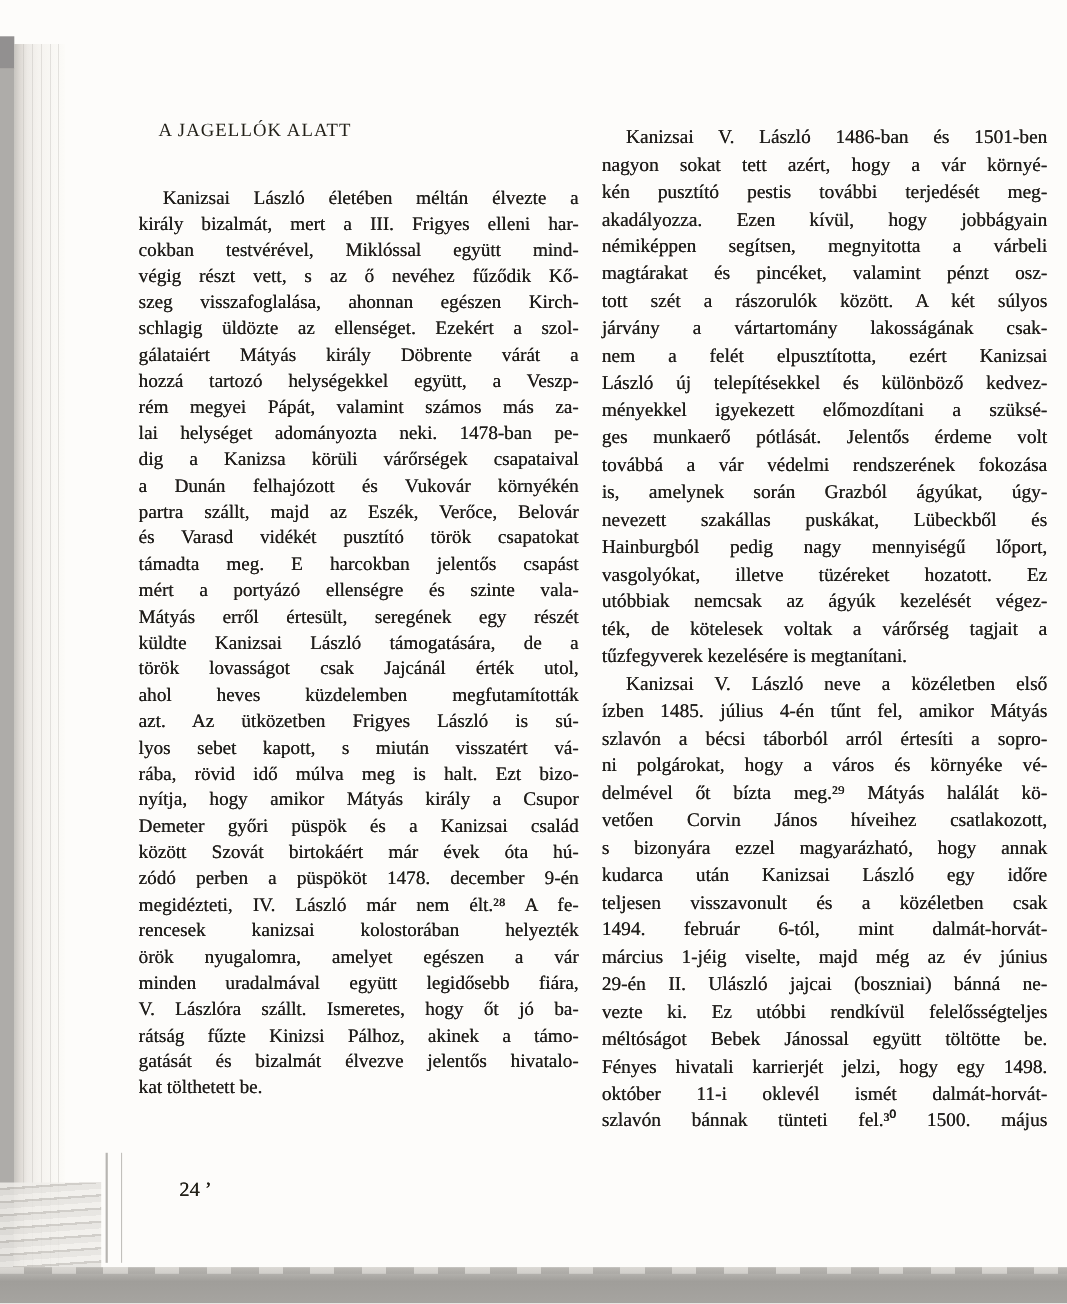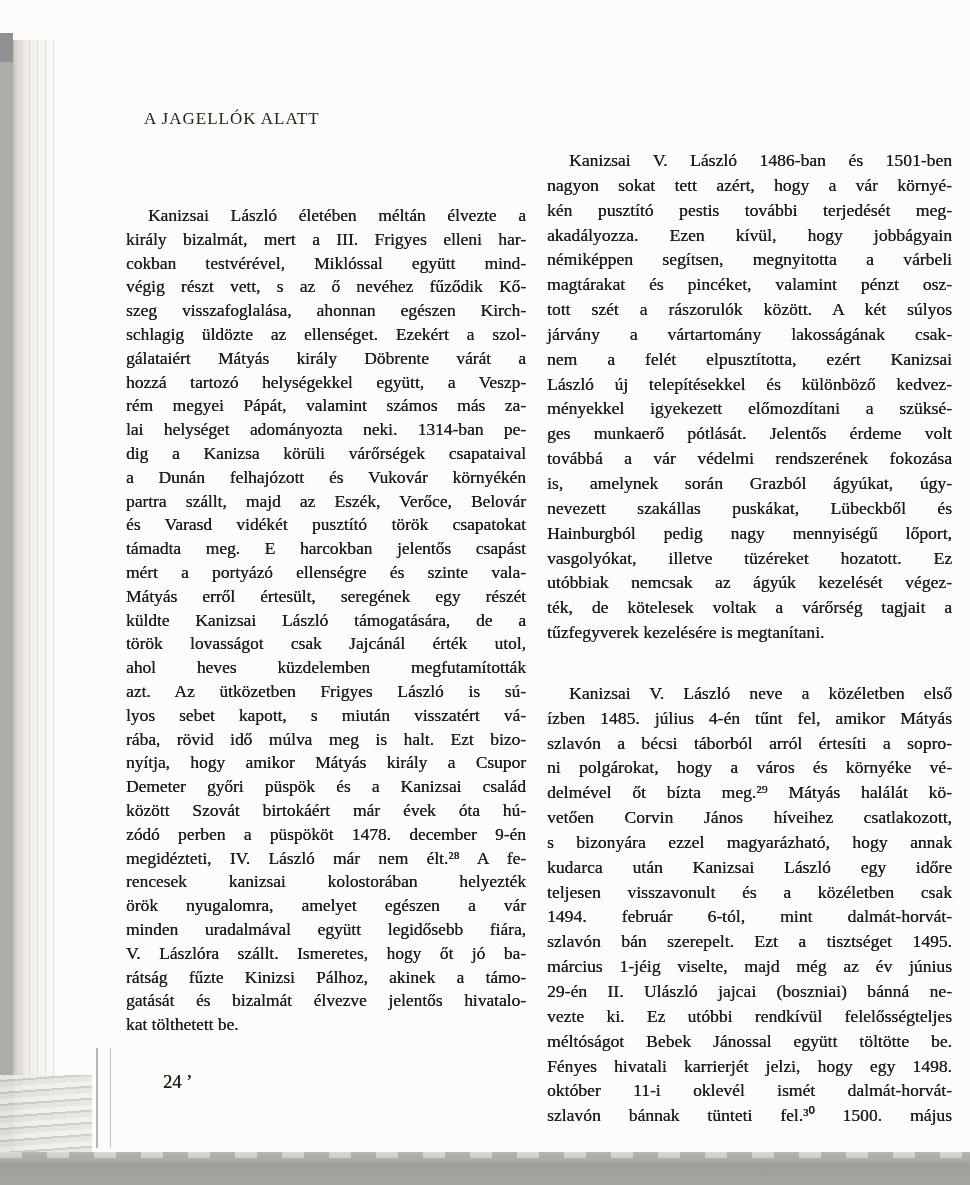--- a/index.html
+++ b/index.html
@@ -39,21 +39,21 @@
   .heading{
     position:absolute;left:144px;top:109px;
     font-size:17px;letter-spacing:1px;white-space:nowrap;
     color:#232119;
   }
   .col{position:absolute;text-shadow:0.2px 0 0 currentColor;}
   .col-left{left:126px;top:168px;width:400px;font-size:17.4px;line-height:23.8px;}
   .col-right{left:547px;top:112px;width:405px;font-size:17.6px;line-height:24.85px;}
   .line{text-align:justify;text-align-last:justify;white-space:normal;}
   .line.flush{text-align-last:left;}
-  .line.indent{text-indent:22px;margin-top:36px;}
+  .line.indent{text-indent:22px;}
   .page-number{
     position:absolute;left:138px;top:1072px;font-size:18.5px;color:#232119;
     text-shadow:0.2px 0 0 currentColor;
     margin-left:25px;
   }
 </style>
 </head>
 <body>
 
 <div class="scan-root">
@@ -72,21 +72,21 @@
   <div class="col col-left">
       <div class="line indent">Kanizsai László életében méltán élvezte a</div>
       <div class="line">király bizalmát, mert a III. Frigyes elleni har-</div>
       <div class="line">cokban testvérével, Miklóssal együtt mind-</div>
       <div class="line">végig részt vett, s az ő nevéhez fűződik Kő-</div>
       <div class="line">szeg visszafoglalása, ahonnan egészen Kirch-</div>
       <div class="line">schlagig üldözte az ellenséget. Ezekért a szol-</div>
       <div class="line">gálataiért Mátyás király Döbrente várát a</div>
       <div class="line">hozzá tartozó helységekkel együtt, a Veszp-</div>
       <div class="line">rém megyei Pápát, valamint számos más za-</div>
-      <div class="line">lai helységet adományozta neki. 1314-ban pe-</div>
+      <div class="line">lai helységet adományozta neki. 1478-ban pe-</div>
       <div class="line">dig a Kanizsa körüli várőrségek csapataival</div>
       <div class="line">a Dunán felhajózott és Vukovár környékén</div>
       <div class="line">partra szállt, majd az Eszék, Verőce, Belovár</div>
       <div class="line">és Varasd vidékét pusztító török csapatokat</div>
       <div class="line">támadta meg. E harcokban jelentős csapást</div>
       <div class="line">mért a portyázó ellenségre és szinte vala-</div>
       <div class="line">Mátyás erről értesült, seregének egy részét</div>
       <div class="line">küldte Kanizsai László támogatására, de a</div>
       <div class="line">török lovasságot csak Jajcánál érték utol,</div>
       <div class="line">ahol heves küzdelemben megfutamították</div>
@@ -131,21 +131,20 @@
       <div class="line indent">Kanizsai V. László neve a közéletben első</div>
       <div class="line">ízben 1485. július 4-én tűnt fel, amikor Mátyás</div>
       <div class="line">szlavón a bécsi táborból arról értesíti a sopro-</div>
       <div class="line">ni polgárokat, hogy a város és környéke vé-</div>
       <div class="line">delmével őt bízta meg.²⁹ Mátyás halálát kö-</div>
       <div class="line">vetően Corvin János híveihez csatlakozott,</div>
       <div class="line">s bizonyára ezzel magyarázható, hogy annak</div>
       <div class="line">kudarca után Kanizsai László egy időre</div>
       <div class="line">teljesen visszavonult és a közéletben csak</div>
       <div class="line">1494. február 6-tól, mint dalmát-horvát-</div>
-      <div class="line">szlavón bán szerepelt. Ezt a tisztséget 1495.</div>
       <div class="line">március 1-jéig viselte, majd még az év június</div>
       <div class="line">29-én II. Ulászló jajcai (boszniai) bánná ne-</div>
       <div class="line">vezte ki. Ez utóbbi rendkívül felelősségteljes</div>
       <div class="line">méltóságot Bebek Jánossal együtt töltötte be.</div>
       <div class="line">Fényes hivatali karrierjét jelzi, hogy egy 1498.</div>
       <div class="line">október 11-i oklevél ismét dalmát-horvát-</div>
       <div class="line">szlavón bánnak tünteti fel.³⁰ 1500. május</div>
     </div>
 
   <div class="page-number">24 ’</div>

